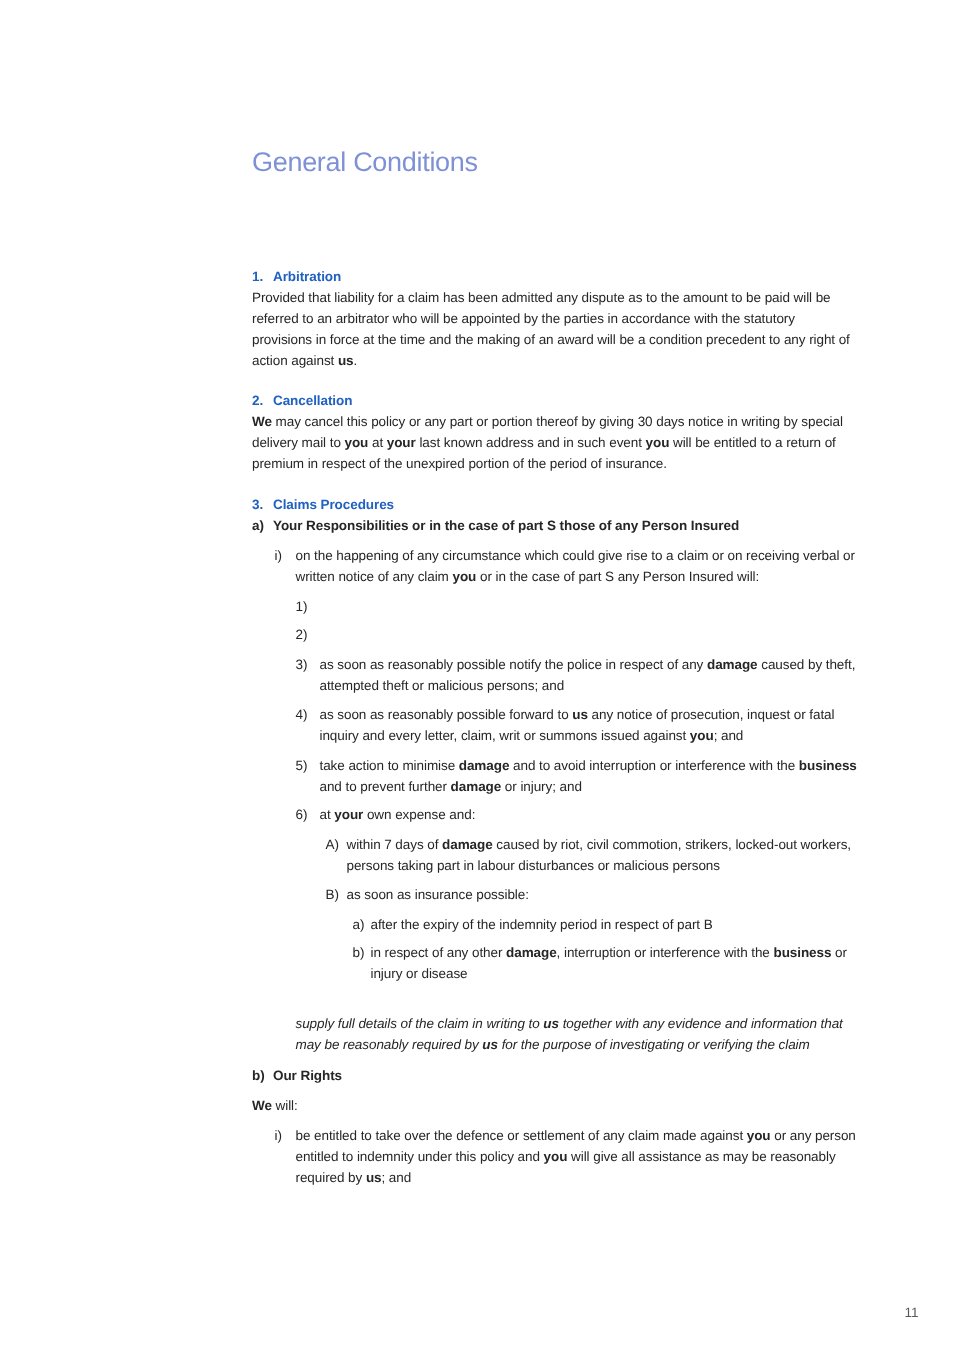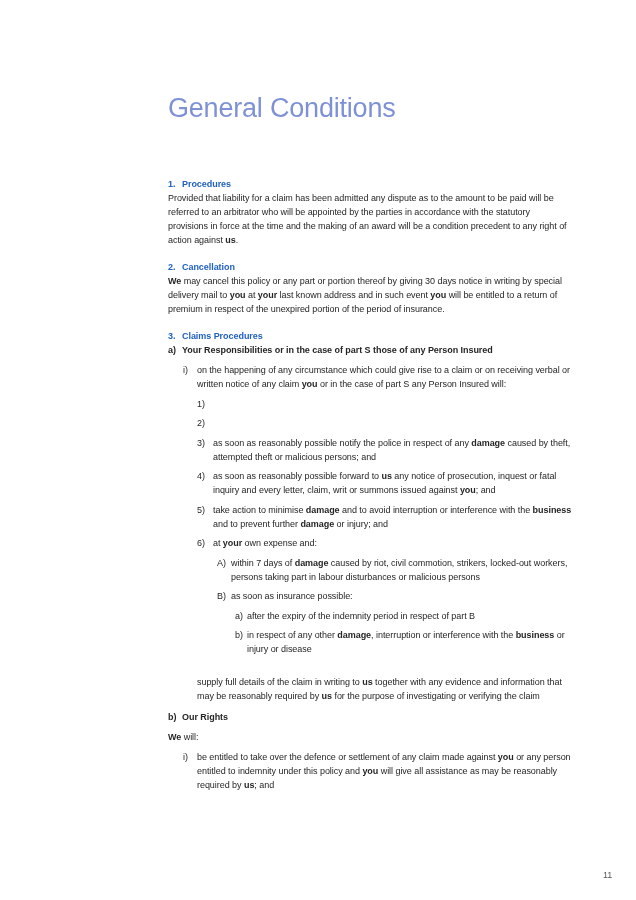--- a/index.html
+++ b/index.html
@@ -19,21 +19,21 @@
   .content {
     position: absolute;
     left: 168px;
     top: 94px;
     width: 404px;
     font-size: 9px;
     line-height: 14px;
     letter-spacing: -0.05px;
   }
   .title {
-    font-size: 27px;
+    font-size: 18px;
     line-height: 28px;
     font-weight: 400;
     letter-spacing: -0.2px;
     color: #7E91D6;
     margin: 0 0 55px 0;
   }
   .sec-head {
     display: flex;
     font-weight: 700;
     color: #2161C1;
@@ -64,41 +64,42 @@
   .lvl1 .lbl { width: 14px; }
   .lvl2 { padding-left: 29px; }
   .lvl2 .lbl { width: 16px; }
   .lvl3 { padding-left: 49px; }
   .lvl3 .lbl { width: 14px; }
   .lvl4 { padding-left: 67px; }
   .lvl4 .lbl { width: 12px; }
   .closing {
     margin: 19px 0 6px 0;
     padding-left: 29px;
+    font-style: italic;
   }
   strong { font-weight: 700; }
   .page-number {
     position: absolute;
     left: 603px;
     top: 870px;
     font-size: 9px;
     color: #58595B;
   }
 </style>
 </head>
 <body>
 
 <div class="page">
   <div class="content">
 
     <h1 class="title">General Conditions</h1>
 
     <div class="sec-head">
       <span class="num">1.</span>
-      <span class="txt">Procedures</span>
+      <span class="txt">Arbitration</span>
     </div>
     <p class="para">Provided that liability for a claim has been admitted any dispute as to the amount to be paid will be referred to an arbitrator who will be appointed by the parties in accordance with the statutory provisions in force at the time and the making of an award will be a condition precedent to any right of action against <strong>us</strong>.</p>
 
     <div class="sec-head">
       <span class="num">2.</span>
       <span class="txt">Cancellation</span>
     </div>
     <p class="para"><strong>We</strong> may cancel this policy or any part or portion thereof by giving 30 days notice in writing by special delivery mail to <strong>you</strong> at <strong>your</strong> last known address and in such event <strong>you</strong> will be entitled to a return of premium in respect of the unexpired portion of the period of insurance.</p>
 
     <div class="sec-head">

